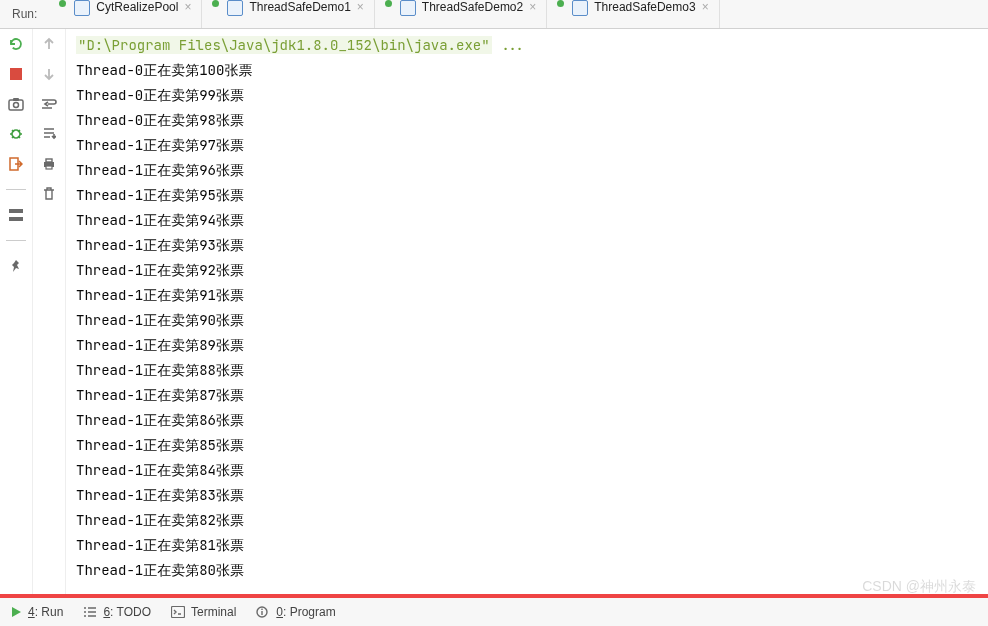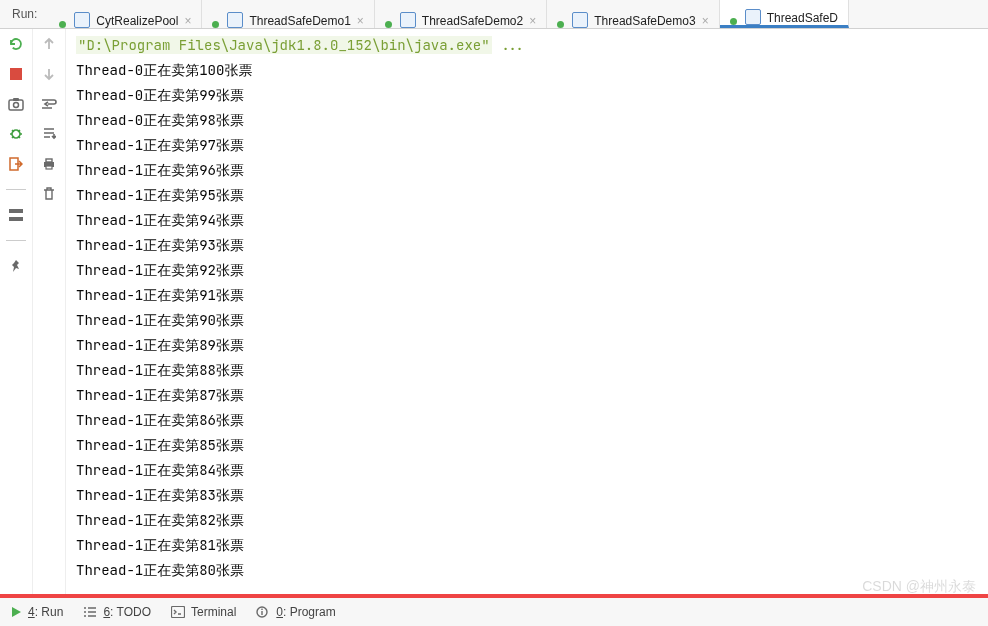--- a/index.html
+++ b/index.html
@@ -19,21 +19,21 @@
     align-items: stretch;
     background: #f7f7f7;
     padding-left: 8px;
   }
   .run-label {
     display: flex; align-items: center;
     padding: 0 12px 0 4px;
     color: #555;
   }
   .tab {
-    display: flex; align-items: flex-end;
+    display: flex; align-items: flex-start;
     padding: 0 10px;
     gap: 6px;
     border-right: 1px solid #e0e0e0;
     color: #222;
     background: #f7f7f7;
     cursor: pointer;
   }
   .tab.active {
     background: #fff;
     border-bottom: 3px solid #3b7fc4;
@@ -149,25 +149,20 @@
       <span class="run-dot"></span>
       <span class="tab-icon"></span>
       <span>ThreadSafeDemo2</span>
       <span class="close">×</span>
     </div>
     <div class="tab">
       <span class="run-dot"></span>
       <span class="tab-icon"></span>
       <span>ThreadSafeDemo3</span>
       <span class="close">×</span>
-    </div>
-    <div class="tab active">
-      <span class="run-dot"></span>
-      <span class="tab-icon"></span>
-      <span>ThreadSafeD</span>
     </div>
   </div>
 
 <div class="body-area">
 
   <div class="gutter-col">
     <div class="gutter-icon">
       <svg width="16" height="16" viewBox="0 0 16 16">
           <path d="M3 8a5 5 0 1 1 1.7 3.8" fill="none" stroke="#4caf50" stroke-width="1.8"></path>
           <path d="M3 4v4h4" fill="none" stroke="#4caf50" stroke-width="1.8"></path>

